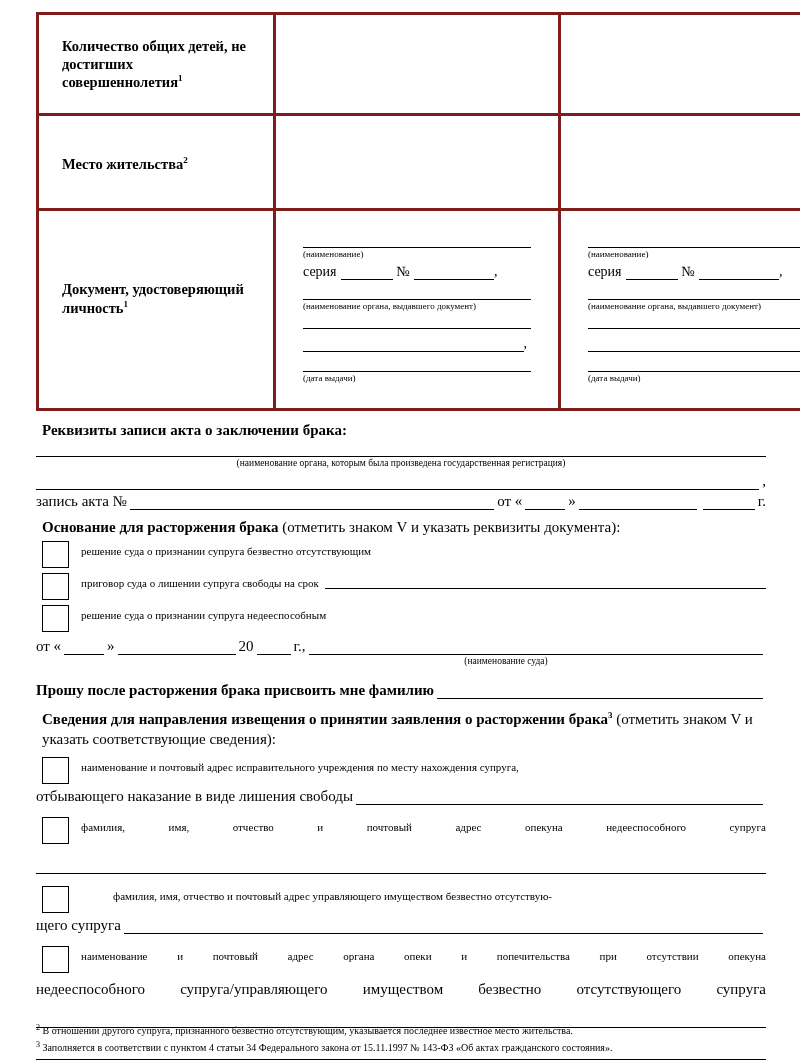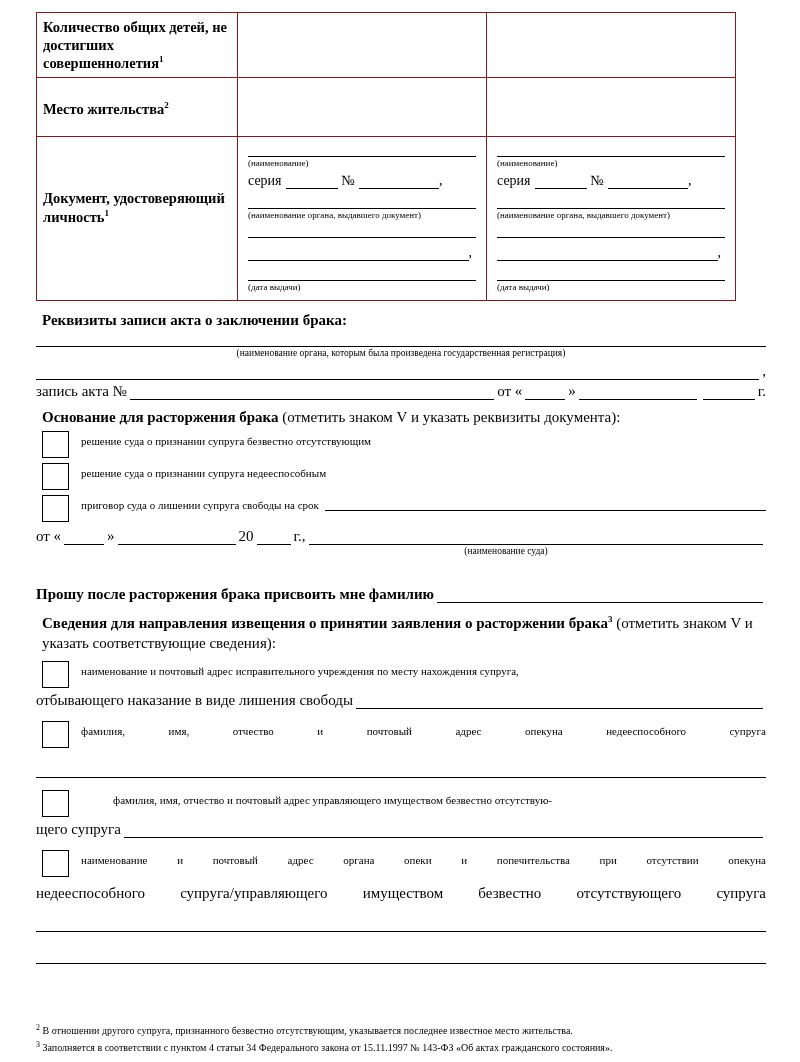--- a/index.html
+++ b/index.html
@@ -23,23 +23,23 @@
   }
 
   
   table.doc-table {
     width: 696px;
     border-collapse: collapse;
     table-layout: fixed;
     margin-top: 2px;
   }
   table.doc-table td {
-    border: 1px solid #7f1d1d;
+    border: 3px solid #7f1d1d;
     vertical-align: top;
-    padding: 0;
+    padding: 17px;
   }
   .cell-label {
     font-weight: bold;
     font-size: 14.5px;
     line-height: 1.25;
     padding: 5px 0 5px 6px;
   }
   .cell-label.mid {
     padding-top: 22px;
   }
@@ -297,44 +297,44 @@
     <span style="font-weight:normal;">(отметить знаком V и указать реквизиты документа):</span>
   </div>
 
   <div class="chk-line">
     <div class="chk"></div>
     <div class="chk-text">решение суда о признании супруга безвестно отсутствующим</div>
   </div>
 
   <div class="chk-line">
     <div class="chk"></div>
-    <div class="chk-text">решение суда о признании супруга недееспособным</div>
-  </div>
-
-  <div class="chk-line">
-    <div class="chk"></div>
     <div class="chk-body" style="display:flex; align-items:flex-end;">
       <div class="chk-text" style="white-space:nowrap;">приговор суда о лишении супруга свободы на срок</div>
       <span class="trail-line"></span>
     </div>
+  </div>
+
+  <div class="chk-line">
+    <div class="chk"></div>
+    <div class="chk-text">решение суда о признании супруга недееспособным</div>
   </div>
 
   <div class="row-flex" style="margin-top:6px;">
     <span>от  «</span>
     <span class="seg seg-38"></span>
     <span>»</span>
     <span class="seg seg-110"></span>
     <span>20</span>
     <span class="seg" style="width:34px;"></span>
     <span>г.,</span>
     <span class="grow"></span>
   </div>
   <div class="cap-right-mid" style="width:430px; margin-left:255px;">(наименование суда)</div>
 
-  <div class="row-flex" style="margin-top:30px;">
+  <div class="row-flex" style="margin-top:16px;">
     <span style="font-weight:bold;">Прошу после расторжения брака присвоить мне фамилию</span>
     <span class="grow"></span>
   </div>
 
   <div style="margin-top:10px; margin-left:6px; font-size:15px; line-height:1.35;">
     <span style="font-weight:bold;">Сведения для направления извещения о принятии заявления о расторжении брака</span><sup style="font-weight:bold;">3</sup>
     <span>(отметить знаком V и указать соответствующие сведения):</span>
   </div>
 
   <div class="chk-line" style="margin-top:8px;">

